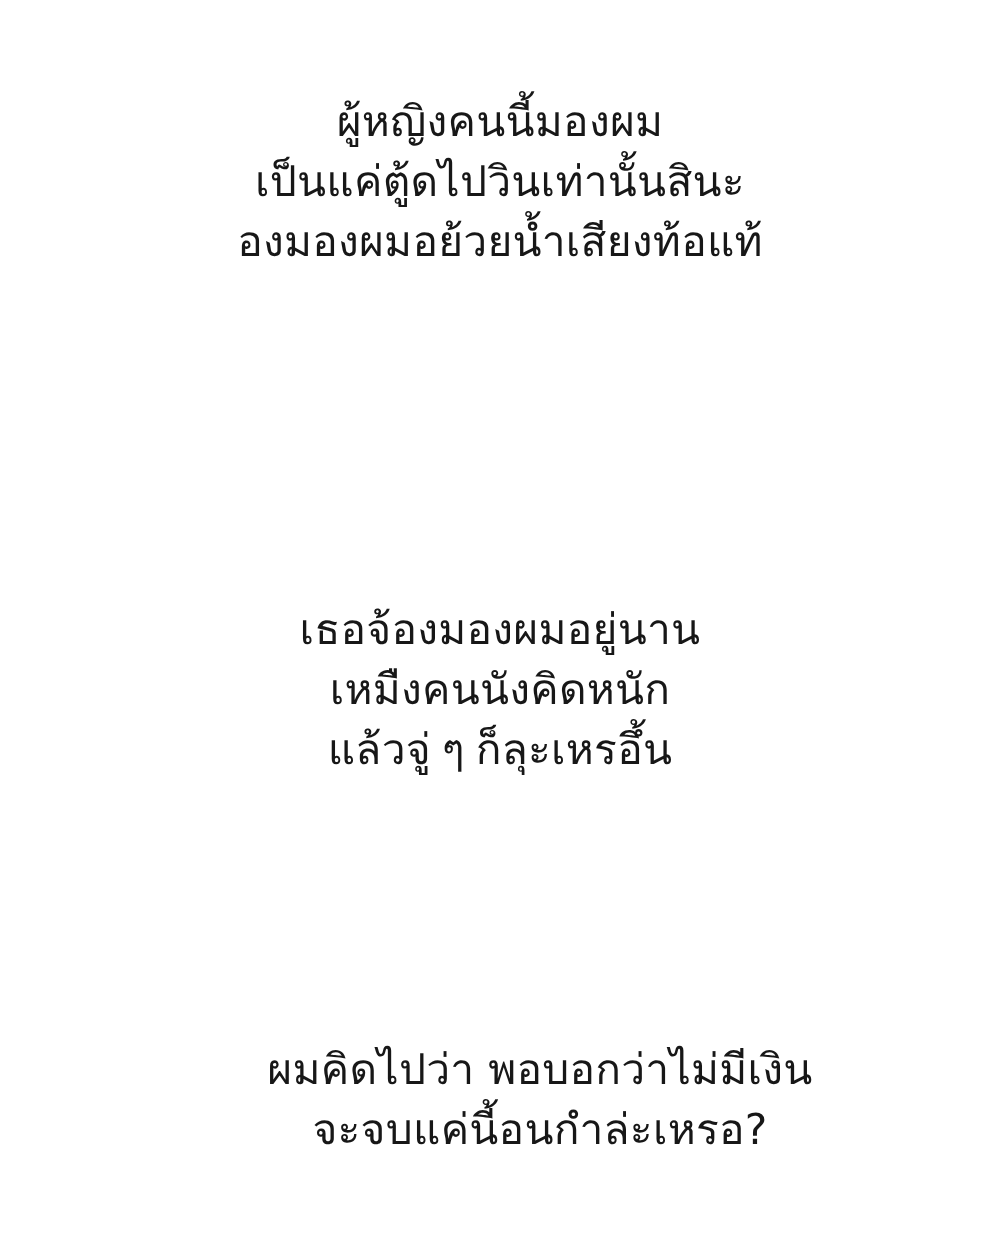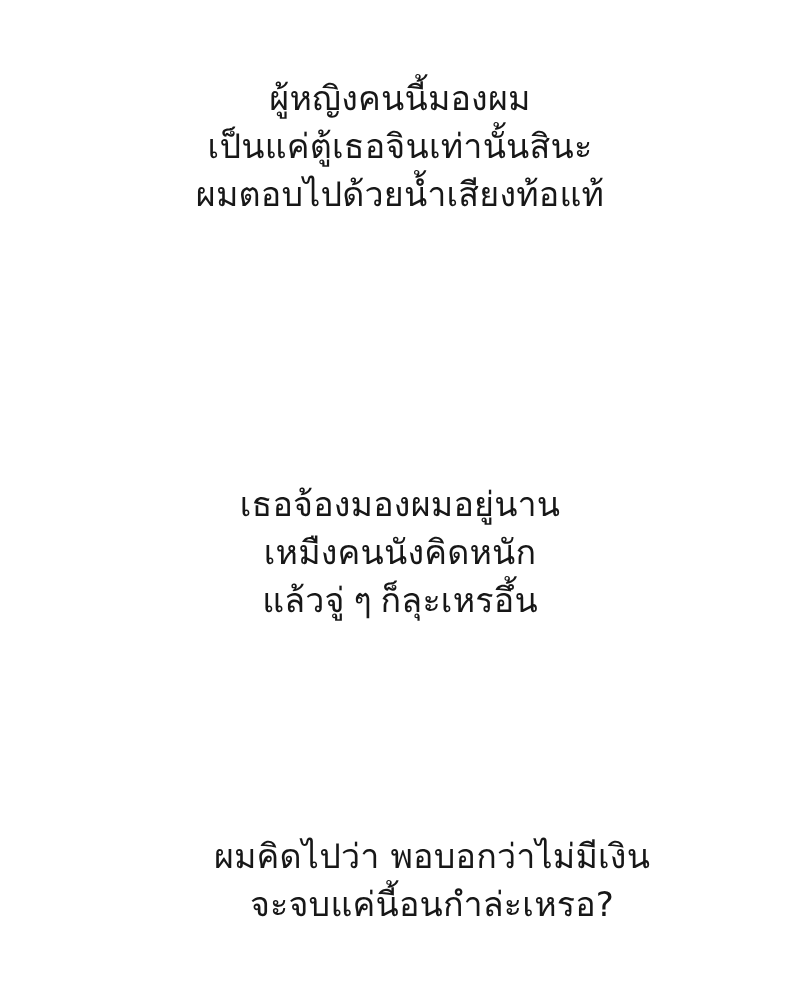--- a/index.html
+++ b/index.html
@@ -39,22 +39,22 @@
   #block-2 { top: 481px; font-family: Liberation Serif, serif; }
   #block-3 { top: 832px; padding-left: 32px; }
 </style>
 </head>
 <body>
 
 <div class="page">
 
   <div class="block" id="block-1">
     <span class="line">ผู้หญิงคนนี้มองผม</span>
-    <span class="line">เป็นแค่ตู้เธอจินเท่านั้นสินะ</span>
-    <span class="line">ผมตอบไปด้วยน้ำเสียงท้อแท้</span>
+    <span class="line">เป็นแค่ตู้ดไปวินเท่านั้นสินะ</span>
+    <span class="line">องมองผมอย้วยน้ำเสียงท้อแท้</span>
   </div>
 
   <div class="block" id="block-2">
     <span class="line">เธอจ้องมองผมอยู่นาน</span>
     <span class="line">เหมืงคนนังคิดหนัก</span>
     <span class="line">แล้วจู่ ๆ ก็ลุะเหรอึ้น</span>
   </div>
 
   <div class="block" id="block-3">
     <span class="line">ผมคิดไปว่า พอบอกว่าไม่มีเงิน</span>

